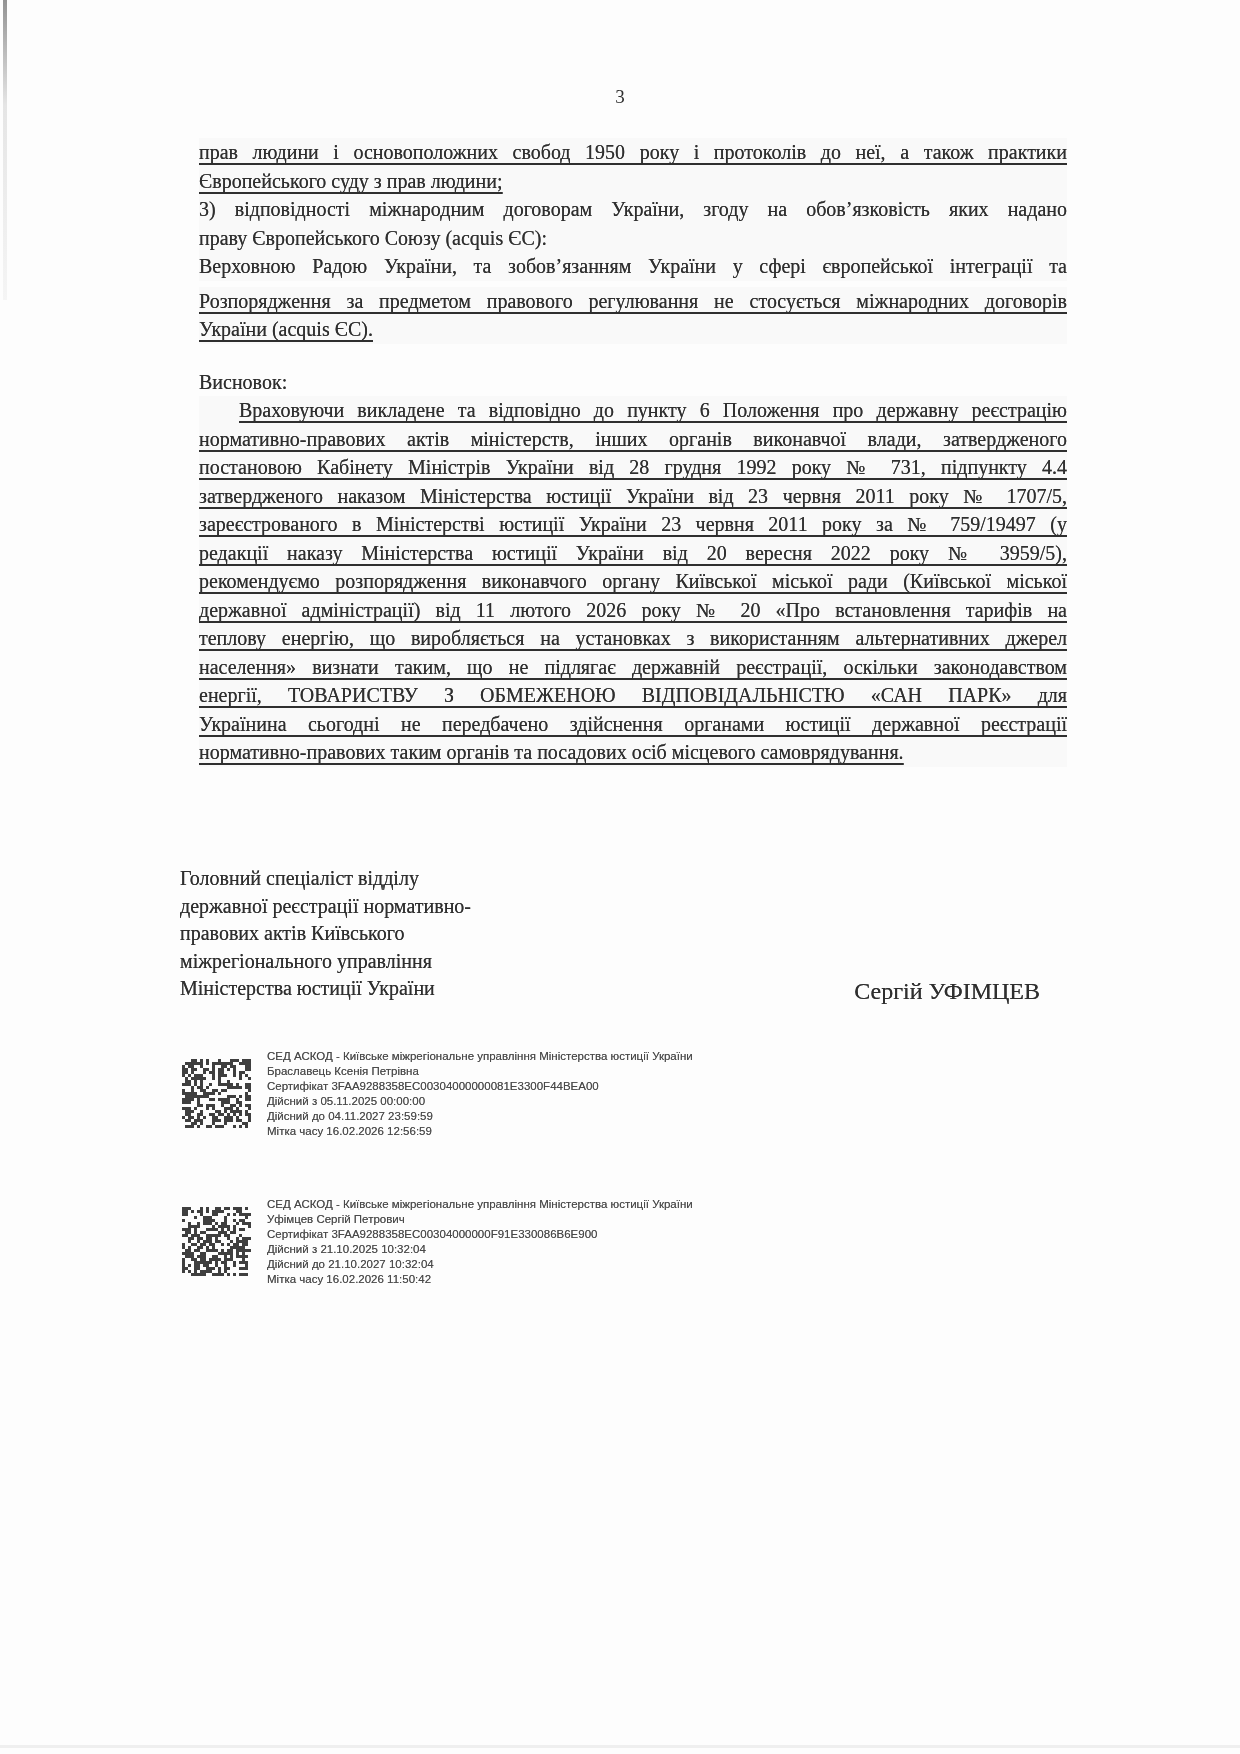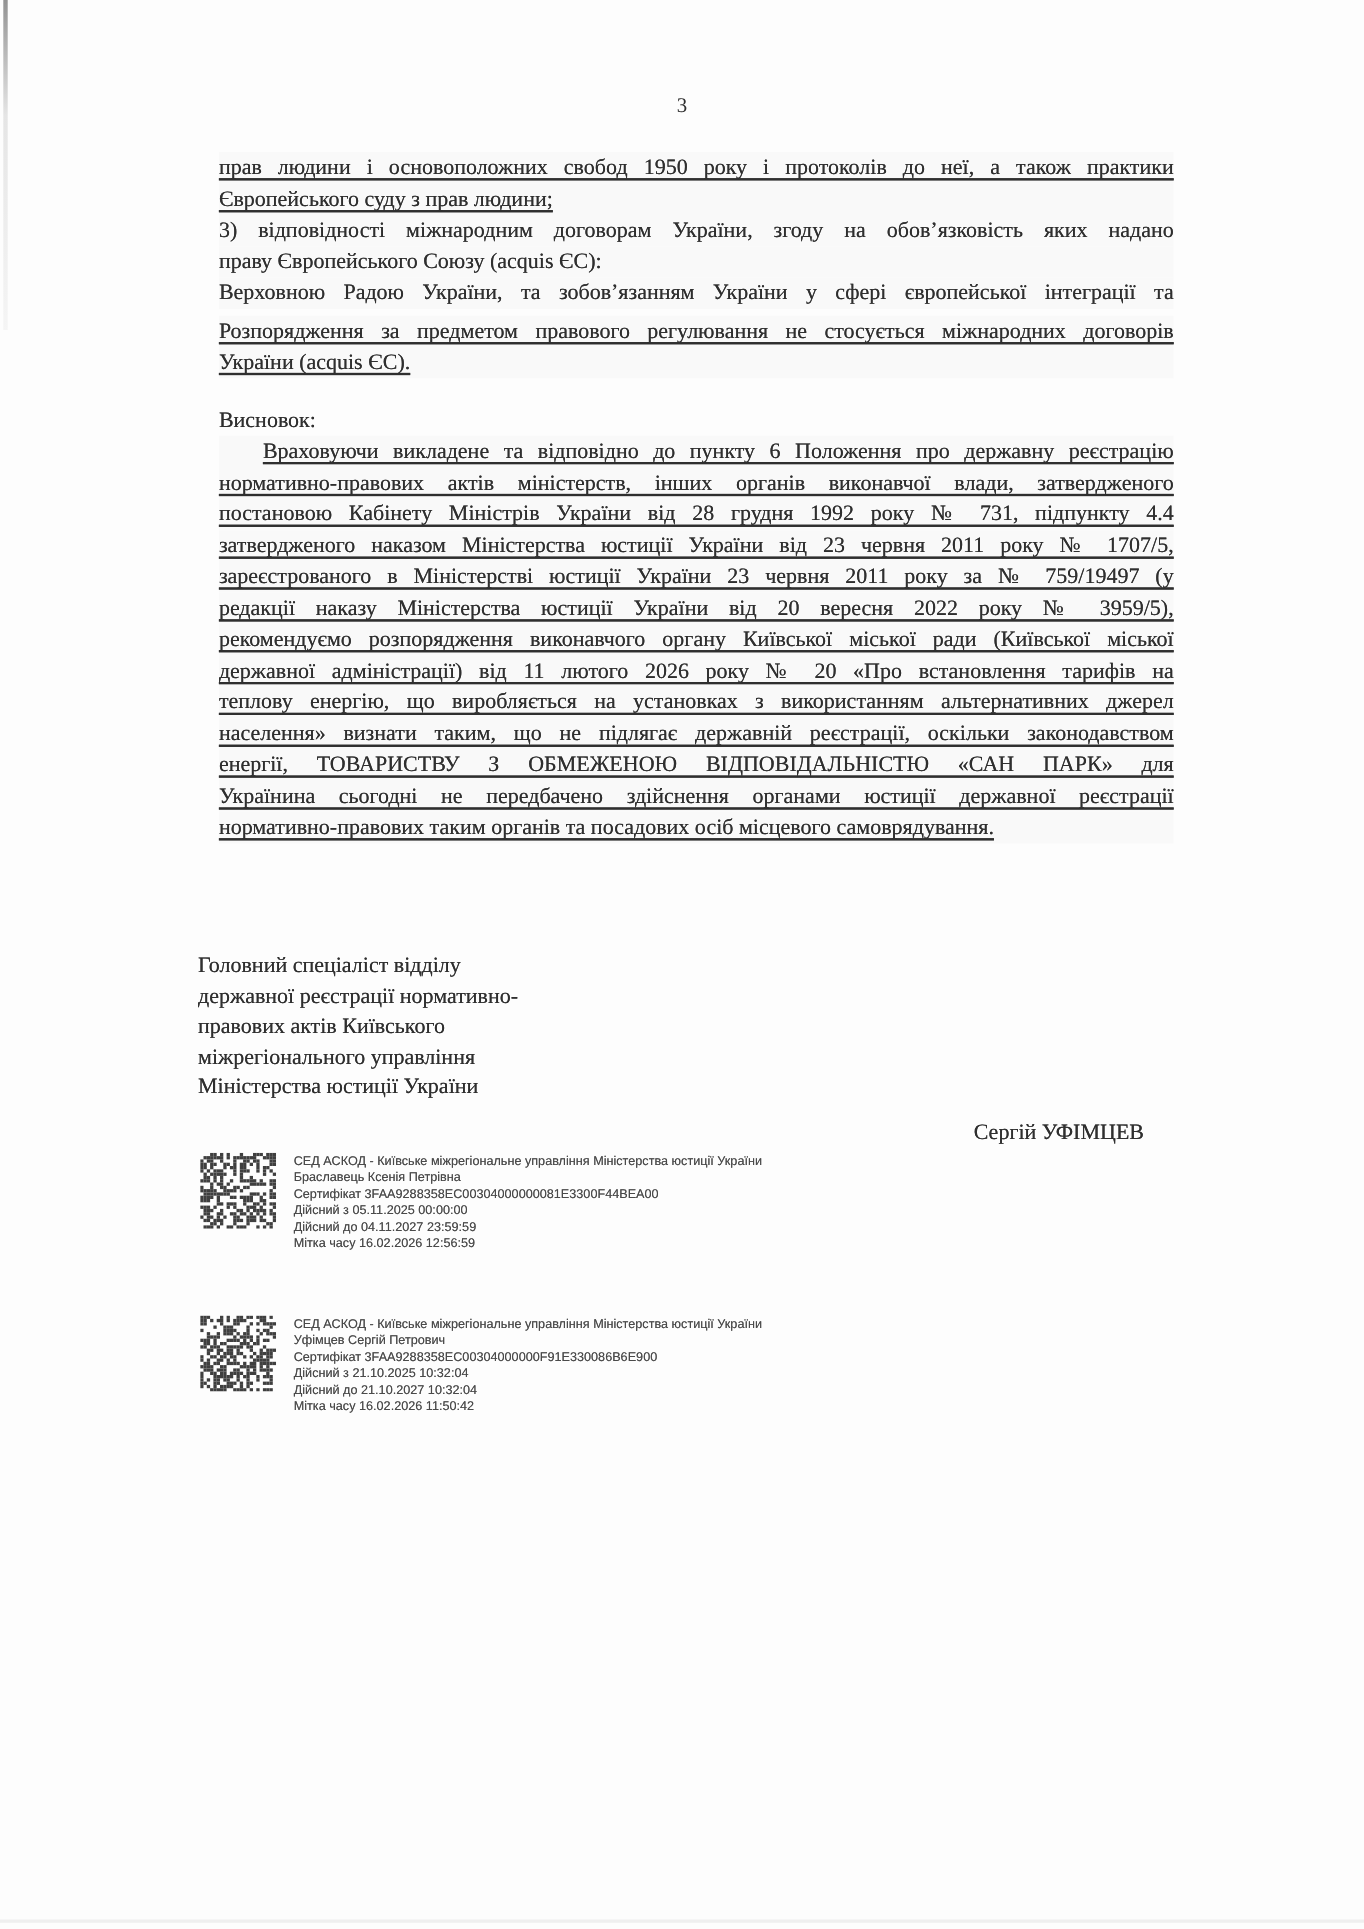--- a/index.html
+++ b/index.html
@@ -48,27 +48,27 @@
     font-weight: normal;
     font-size: 20px; line-height: 28.5px;
   }
   .signature-block {
     position: absolute; left: 180px; top: 865px; width: 430px;
     font-size: 20px; line-height: 27.5px;
     text-shadow: 0 0 0.6px rgba(45,45,45,0.85);
   }
   .signature-block .line { background: none; }
   .signature-name {
-    position: absolute; top: 1018px; right: 200px;
-    font-size: 20px;
+    position: absolute; top: 978px; right: 200px;
+    font-size: 24px;
     text-shadow: 0 0 0.6px rgba(45,45,45,0.85);
   }
   .stamp {
     position: absolute; left: 182px;
-    display: flex; align-items: flex-start;
+    display: flex; align-items: center;
     font-family: "Liberation Sans", sans-serif;
     color: #4a4a4a;
   }
   .stamp-1 { top: 1048px; }
   .stamp-2 { top: 1196px; }
   .qr { width: 69px; height: 69px; flex: 0 0 auto; }
   .stamp-text {
     margin-left: 16px; padding-top: 1px;
     font-size: 11.5px; line-height: 15px;
     white-space: nowrap;

